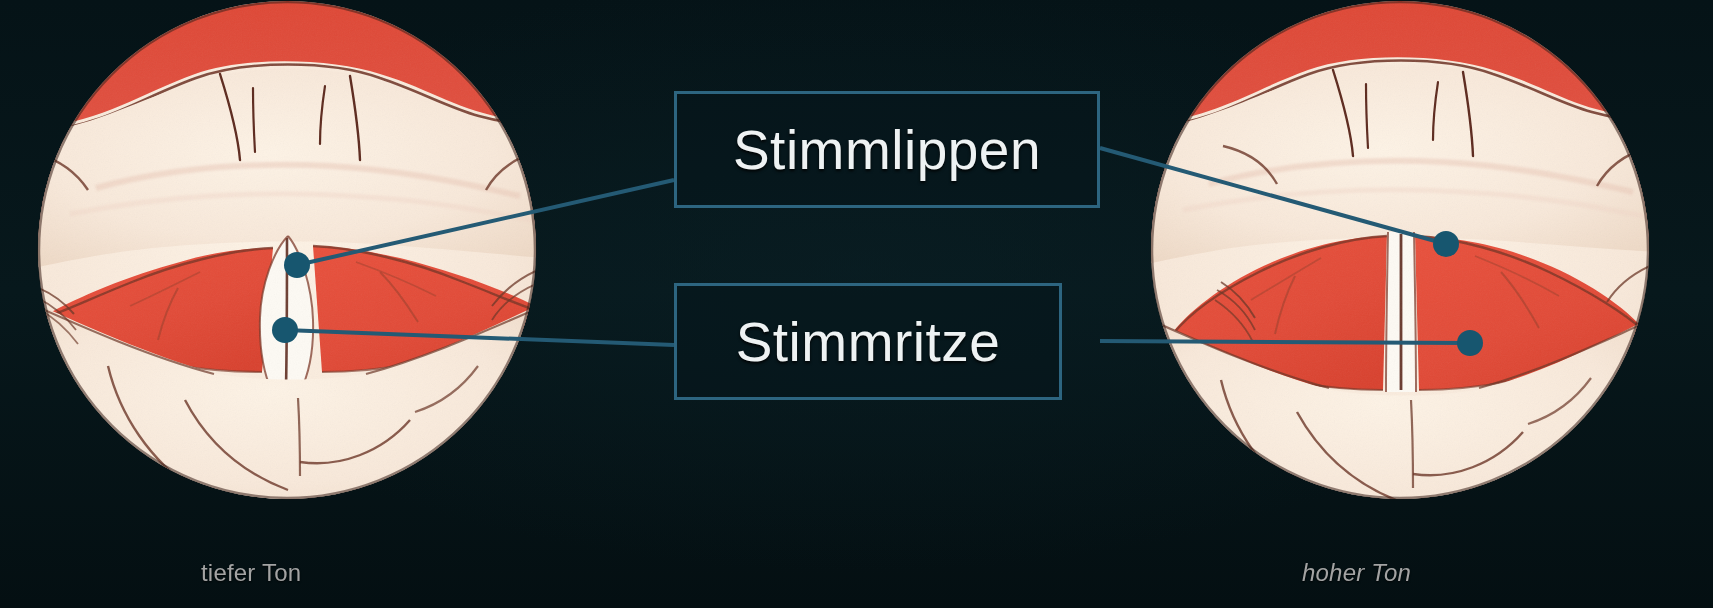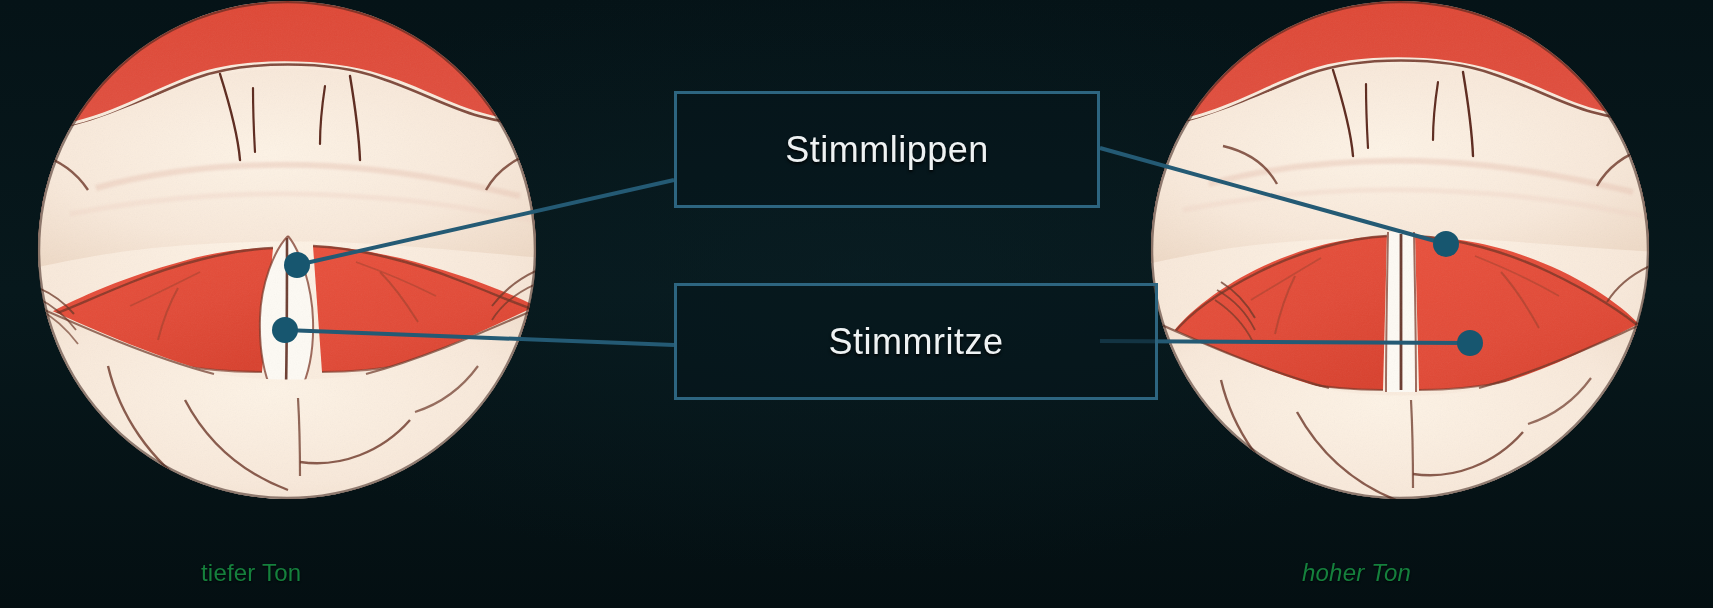--- a/index.html
+++ b/index.html
@@ -22,46 +22,46 @@
       linear-gradient(180deg,#051317 0%,#07181c 48%,#040f12 100%);
     pointer-events:none;
   }
 
   .fig{ position:absolute; top:0; }
   .fig.left{ left:0;  width:560px; height:560px; }
   .fig.right{ left:1125px; width:560px; height:560px; }
 
   .caption{
     position:absolute;
-    color:#15803d;
+    color:#a3a3a3;
     font-size:24px;
     letter-spacing:.2px;
     white-space:nowrap;
     text-shadow:0 1px 2px rgba(0,0,0,.8);
   }
   .caption.left{ left:201px;  top:559px; }
   .caption.right{ left:1302px; top:559px;font-style:italic; }
 
   
   .label-box{
     position:absolute;
     box-sizing:border-box;
     border:3px solid #2d6580;
     background:rgba(6,22,27,0.55);
     display:flex;
     align-items:center;
     justify-content:center;
     color:#eef2f3;
-    font-size:36px;
+    font-size:55px;
     letter-spacing:.5px;
     text-shadow:0 2px 3px rgba(0,0,0,.85);
     user-select:none;
   }
   #box-stimmlippen{ left:674px; top:91px;  width:426px; height:117px; }
-  #box-stimmritze { left:674px; top:283px; width:484px; height:117px; }
+  #box-stimmritze { left:674px; top:283px; width:388px; height:117px; }
 
   
   #connectors{ position:absolute; left:0; top:0; width:1713px; height:608px; pointer-events:none; }
 </style>
 </head>
 <body>
 
 <div id="stage">
 
   <div id="bg-vignette"></div>

